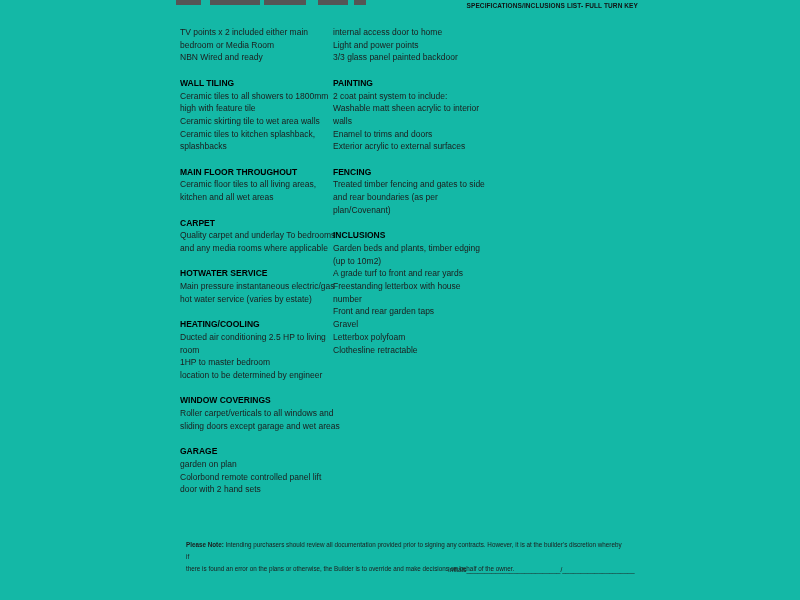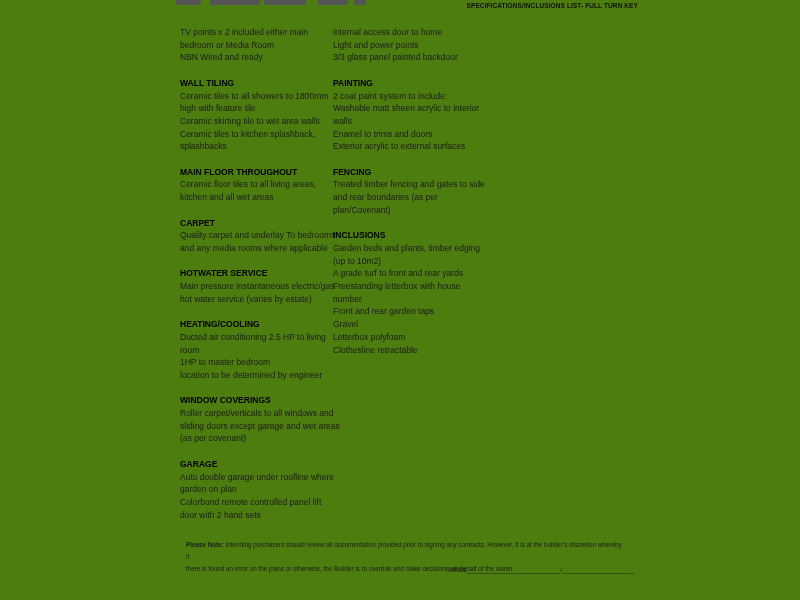--- a/index.html
+++ b/index.html
@@ -1,17 +1,17 @@
 <!DOCTYPE html>
 <html><head>
 <meta charset="utf-8">
 <style>
   html,body{margin:0;padding:0;background:#ffffff;}
   body{width:800px;height:600px;font-family:"Liberation Sans",sans-serif;}
-  .page{position:relative;width:800px;height:600px;background:#4d7c0f;overflow:hidden;}
+  .page{position:relative;width:800px;height:600px;background:#14b8a6;overflow:hidden;}
 
   
   .artifact span{position:absolute;top:0;height:5px;background:#555;}
   .seg1{left:176px;width:25px;}
   .seg2{left:210px;width:50px;}
   .seg3{left:264px;width:42px;}
   .seg4{left:318px;width:30px;background:#9a9a9a;}
   .seg5{left:354px;width:12px;background:#b5b5b5;}
 
   .doc-header{position:absolute;top:2px;right:162px;font-size:6.5px;font-weight:bold;color:#111;letter-spacing:.1px;white-space:nowrap;}
@@ -76,25 +76,23 @@
         <div class="heading">HEATING/COOLING</div>
         <div class="line">Ducted air conditioning 2.5 HP to living</div>
         <div class="line">room</div>
         <div class="line">1HP to master bedroom</div>
         <div class="line">location to be determined by engineer</div>
       </div>
       <div class="section">
         <div class="heading">WINDOW COVERINGS</div>
         <div class="line">Roller carpet/verticals to all windows and</div>
         <div class="line">sliding doors except garage and wet areas</div>
-        <div class="line">(as per covenant)</div>
       </div>
       <div class="section">
         <div class="heading">GARAGE</div>
-        <div class="line">Auto double garage under roofline where</div>
         <div class="line">garden on plan</div>
         <div class="line">Colorbond remote controlled panel lift</div>
         <div class="line">door with 2 hand sets</div>
       </div>
     </div>
   <div class="col col-right" id="col-right">
       <div class="section">
         <div class="line">internal access door to home</div>
         <div class="line">Light and power points</div>
         <div class="line">3/3 glass panel painted backdoor</div>

